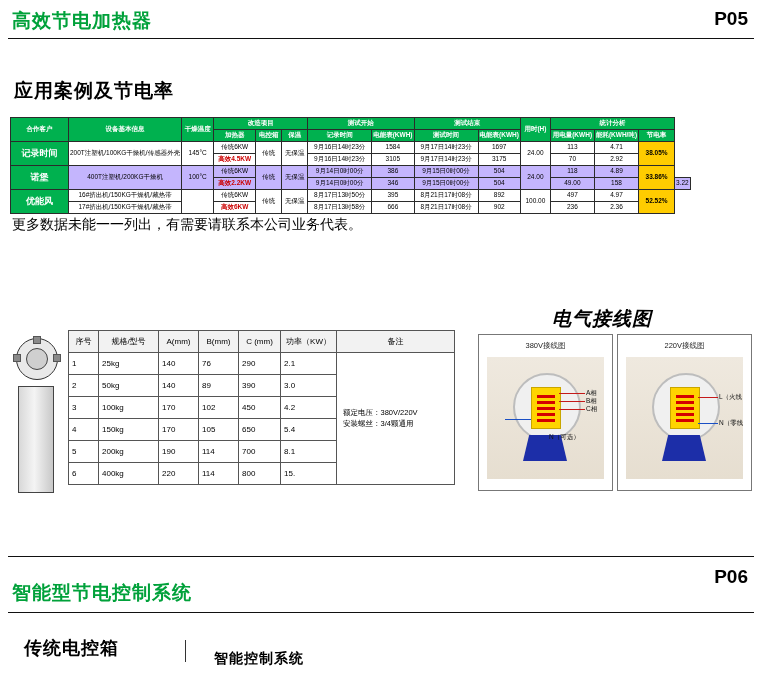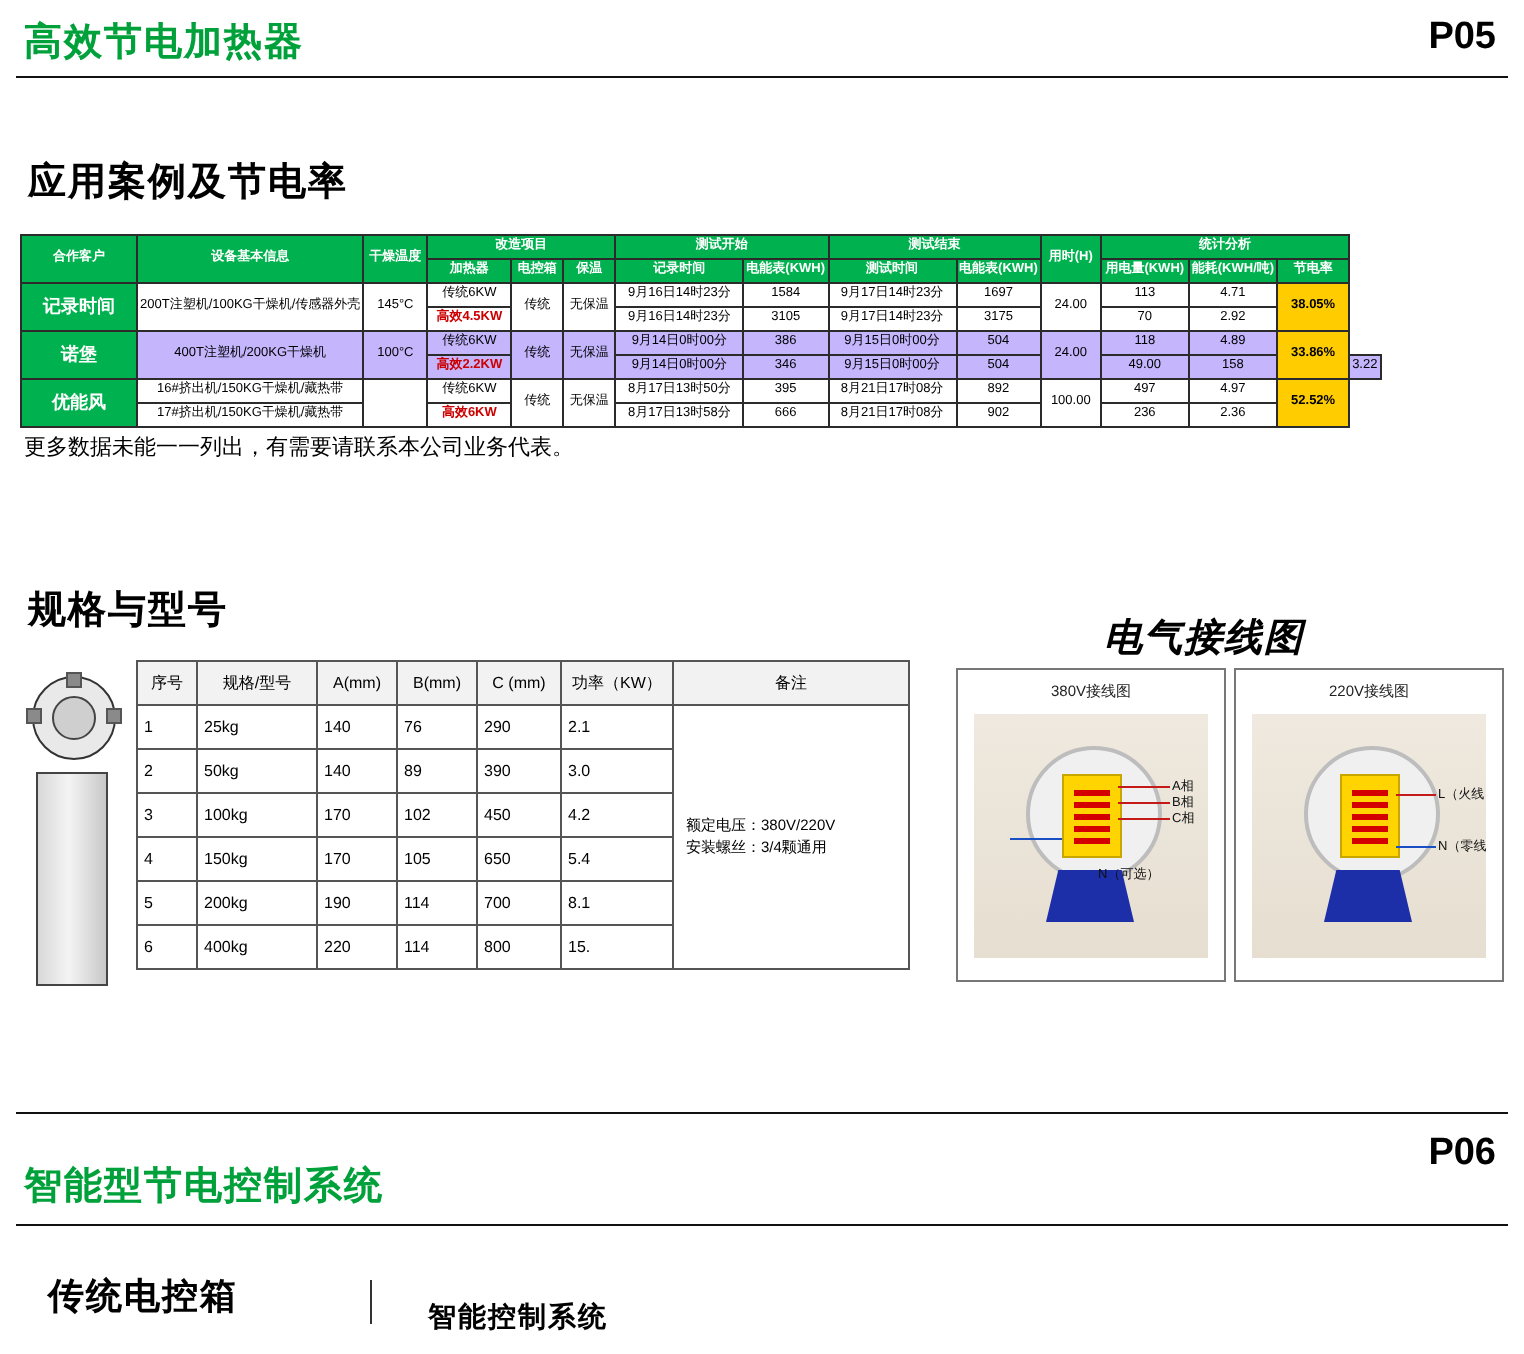--- a/index.html
+++ b/index.html
@@ -54,21 +54,21 @@
   table.case thead th{
     background:#00b14f;color:#fff;font-weight:bold;font-size:6.5px;
   }
   td.client{background:#00b14f;color:#fff;font-weight:bold;font-size:9px;}
   td.leftal{text-align:left;padding-left:2px;}
   .red{color:#cc0000;font-weight:bold;}
   .rowhl{background:#c4b5fd;}
   .savecell{background:#ffcc00;font-weight:bold;}
   .note{
     position:absolute;left:12px;top:216px;
-    font-size:11px;color:#000;
+    font-size:14px;color:#000;
   }
 
   
   .spec-wrap{position:absolute;left:68px;top:330px;}
   table.spec{
     border-collapse:collapse;font-size:8px;
   }
   table.spec th,table.spec td{
     border:1px solid #555;
     padding:2px 3px;
@@ -278,21 +278,20 @@
           <td>902</td>
           <td>236</td>
           <td>2.36</td>
         </tr>
       </tbody>
     </table>
   </div>
 
   <div class="note">更多数据未能一一列出，有需要请联系本公司业务代表。</div>
 
-  <div class="sect-title" style="top:292px;">规格与型号</div>
 
   <div class="heater">
     <div class="cap"></div>
     <div class="spike" style="left:3px;top:16px;"></div>
     <div class="spike" style="left:43px;top:16px;"></div>
     <div class="spike" style="left:23px;top:-2px;"></div>
     <div class="body"></div>
   </div>
 
   <div class="spec-wrap">

